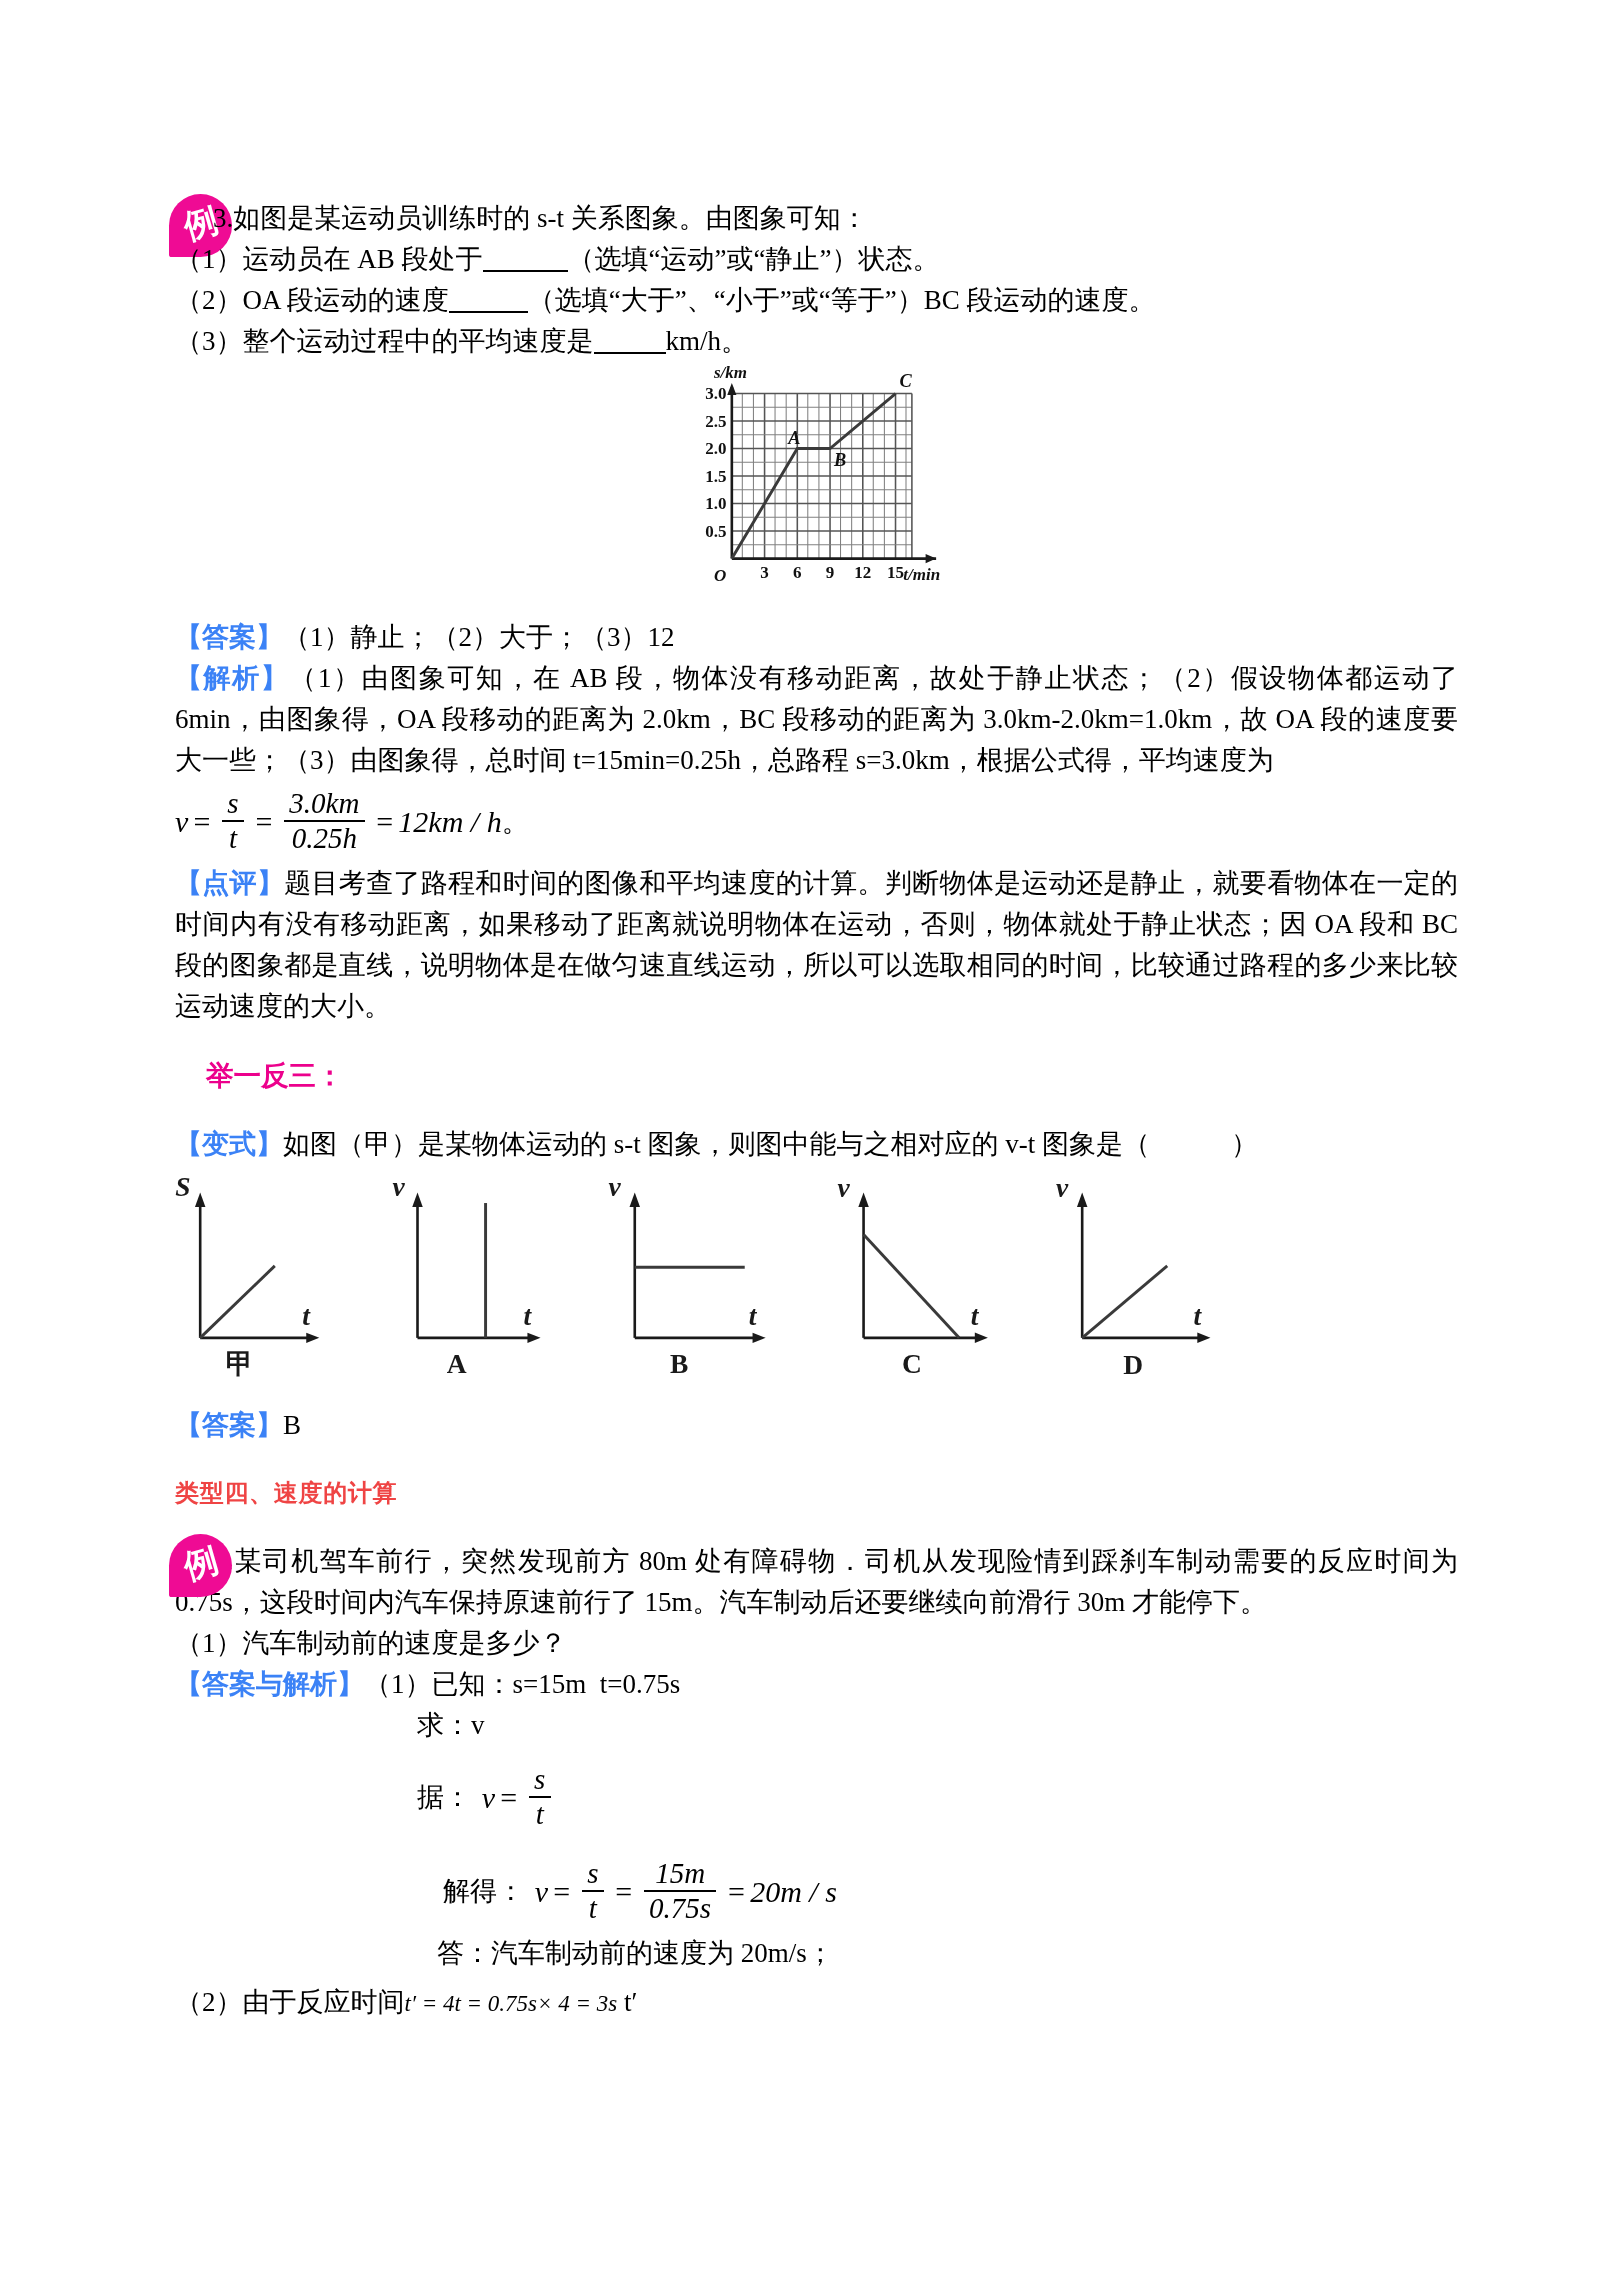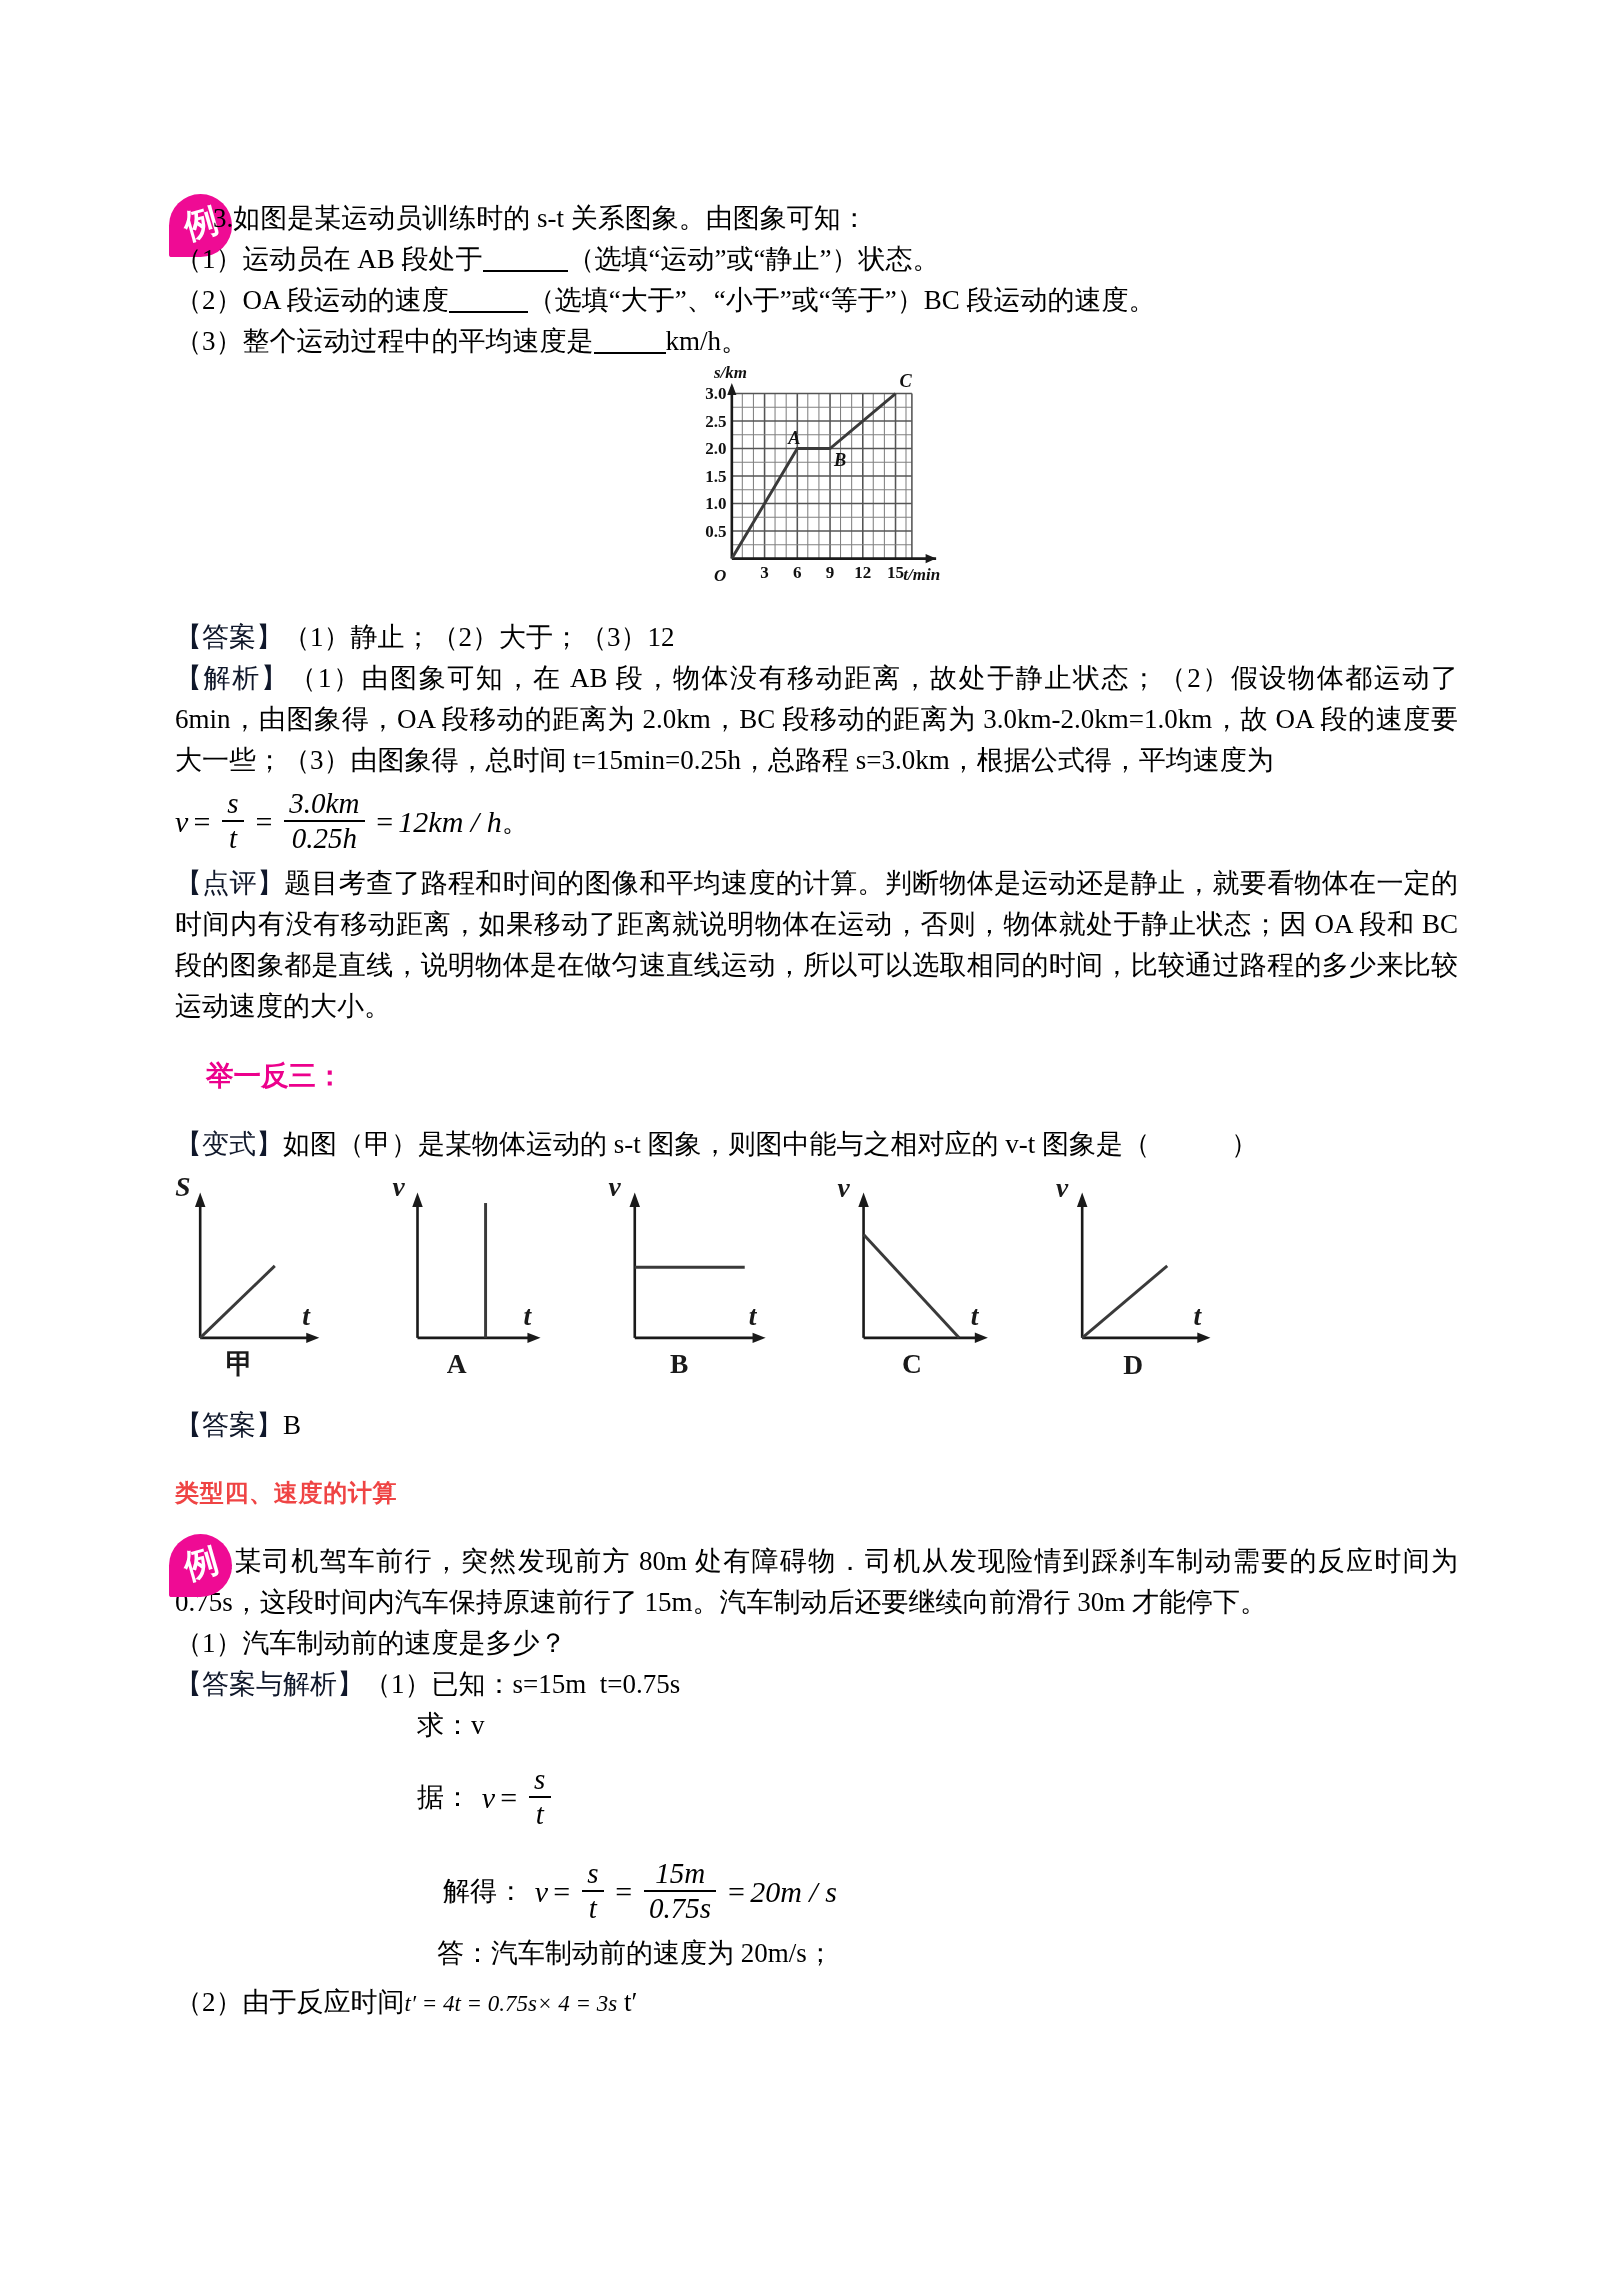--- a/index.html
+++ b/index.html
@@ -43,22 +43,22 @@
     text-align: justify;
     margin: 0;
     white-space: pre-wrap;
   }
 
   
   .prob-first { text-indent: 38px; }
 
   
   .tag-magenta {
-    color: #0f172a;
-    font-weight: normal;
+    color: #3b82f6;
+    font-weight: bold;
   }
   .heading-orange {
     color: #ef4444;
     font-size: 24px;
     line-height: 46px;
     font-family: "Liberation Sans", "DejaVu Sans", sans-serif;
     font-weight: bold;
     letter-spacing: 0.7px;
   }
   .subhead-magenta {

